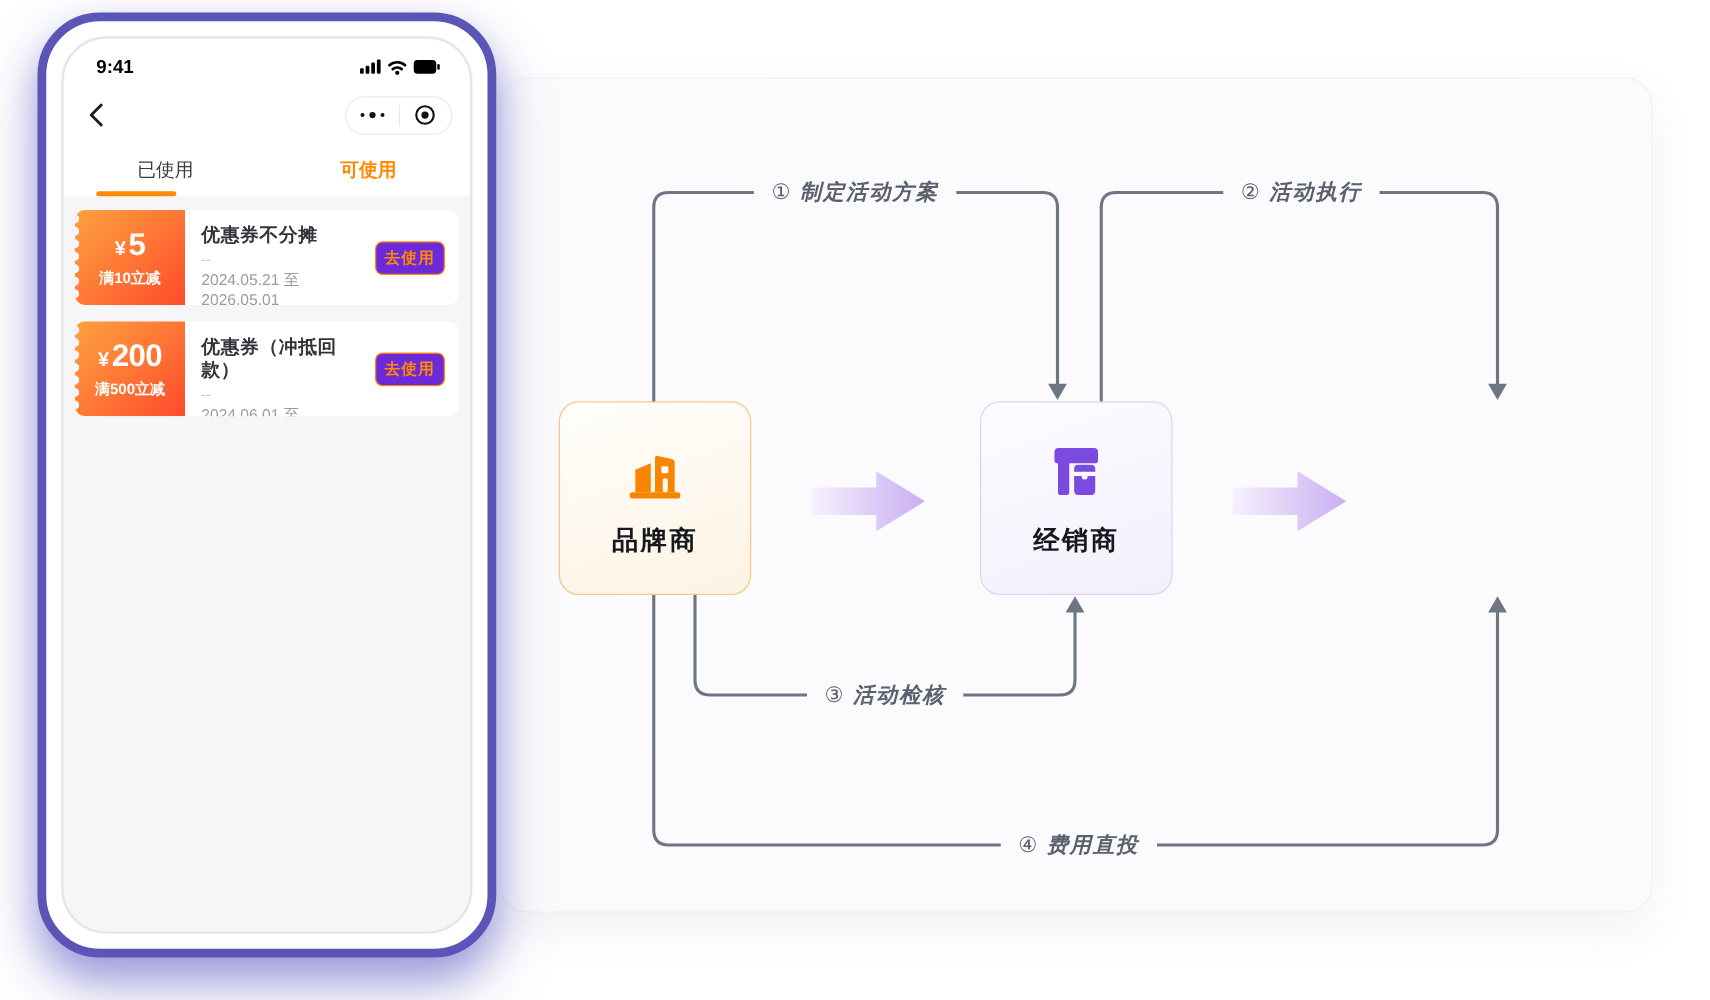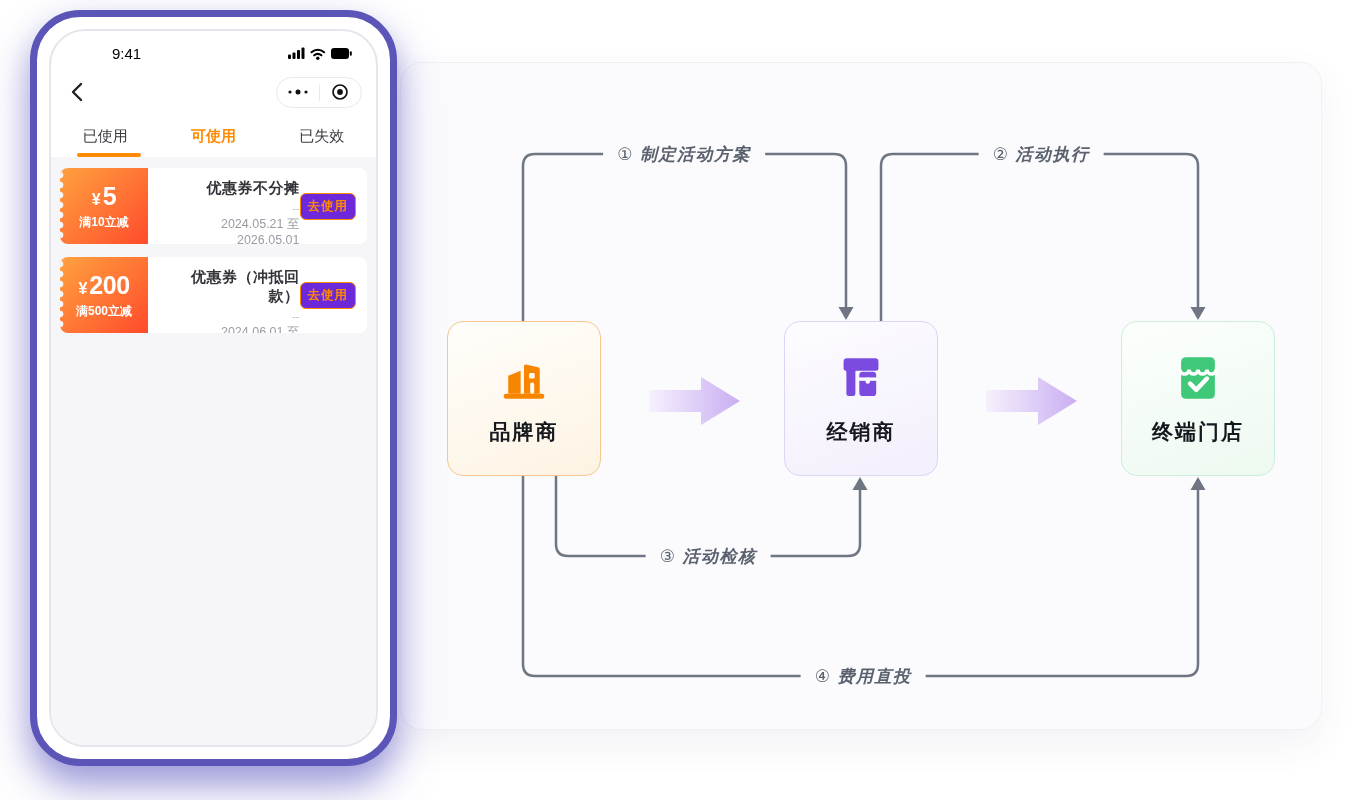--- a/index.html
+++ b/index.html
@@ -31,21 +31,21 @@
 
   
   .phone { position:absolute; left:30px; top:10px; width:367px; height:756px;
            border-radius:50px; background:#fff; border:7px solid #5a55b6;
            box-shadow:0 16px 30px rgba(88,84,190,.45), 0 24px 50px rgba(88,84,190,.25); }
   .screen { position:absolute; inset:12px; background:#fff; border:2px solid #e5e5ed;
             border-radius:36px; overflow:hidden; display:flex; flex-direction:column; }
 
   .status-bar { height:38px; display:flex; align-items:center; justify-content:space-between;
                 padding:6px 24px 0 26px; }
-  .status-time { font-size:15px; font-weight:400; color:#000;margin-left:35px; }
+  .status-time { font-size:15px; font-weight:700; color:#000; }
 
   .nav-bar { height:46px; display:flex; align-items:center; justify-content:space-between;
              padding:0 14px 0 20px; }
   .back-btn { width:24px; height:24px; display:flex; align-items:center; cursor:pointer; }
   .capsule { width:86px; height:31px; border:1px solid #e9e9ec; border-radius:16px;
              display:flex; align-items:center; background:#fff; }
   .capsule-half { flex:1; display:flex; align-items:center; justify-content:center; height:100%; }
   .capsule-divider { width:1px; height:17px; background:#e9e9ec; }
 
   .tab-bar { height:42px; display:flex; position:relative; }
@@ -63,21 +63,21 @@
           background:linear-gradient(135deg,#ffa13f 0%,#ff7334 55%,#ff4a2b 100%);
           display:flex; flex-direction:column; align-items:center; justify-content:center; }
   .stub::before { content:""; position:absolute; left:-4px; top:2px; bottom:0; width:8px;
                   background-image:radial-gradient(circle 3.5px at 4px 5px, #f6f6f8 3.4px, transparent 3.6px);
                   background-size:8px 10px; background-repeat:repeat-y; }
   .stub-amount { display:flex; align-items:baseline; gap:2px; }
   .stub-currency { font-size:16px; font-weight:700; }
   .stub-value { font-size:25px; font-weight:700; letter-spacing:-.5px; }
   .stub-cond { margin-top:3px; font-size:12px; font-weight:600; }
 
-  .coupon-body { flex:1; padding:11px 0 0 13px; min-width:0;text-align:right; }
+  .coupon-body { flex:1; padding:11px 0 0 13px; min-width:0; }
   .coupon-title { font-size:15px; font-weight:700; color:#33343a; letter-spacing:.5px; }
   .coupon-sub { margin-top:4px; font-size:11px; color:#bcbcc4; }
   .coupon-dates { margin-top:2px; font-size:12.5px; color:#9b9ba4; }
   .coupon-action { align-self:center; margin-right:11px; flex:none; border:1px solid #ff8a00;
                    color:#ff8a00; background:#6d28d9; font-size:12.5px; font-weight:600;
                    border-radius:6px; padding:4px 7px; letter-spacing:1px; cursor:pointer;
                    font-family:inherit; }
 </style>
 </head>
 <body>
@@ -140,28 +140,20 @@
         <svg width="54" height="54" viewBox="0 0 48 48">
           <rect x="6" y="38" width="36" height="4.5" rx="2" fill="#f78500"></rect>
           <path d="M10,22 L21,17.5 L21,38 L10,38 Z" fill="#f78500"></path>
           <path d="M24,13.5 Q24,12 25.5,12 L36.5,14.5 Q38,15 38,16.5 L38,38 L24,38 Z" fill="#f78500"></path>
           <rect x="28.5" y="19.5" width="5" height="5" rx="1" fill="#fffaf2"></rect>
           <rect x="29.5" y="28" width="3.6" height="10" rx="1.6" fill="#fffaf2"></rect>
         </svg>
         <div class="node-label">品牌商</div>
       </div>
 
-      <div class="node node-store">
-        <svg width="54" height="54" viewBox="0 0 48 48">
-          <path d="M9,10 Q9,5.5 13.5,5.5 L34.5,5.5 Q39,5.5 39,10 L39,38 Q39,42.5 34.5,42.5 L13.5,42.5 Q9,42.5 9,38 Z" fill="#3fc877"></path>
-          <path d="M8,16.5 a4,4 0 0 0 8,0 a4,4 0 0 0 8,0 a4,4 0 0 0 8,0 a4,4 0 0 0 8,0" fill="none" stroke="#ffffff" stroke-width="3.2"></path>
-          <path d="M17,29 L22.5,34.5 L32,24.5" fill="none" stroke="#ffffff" stroke-width="4" stroke-linecap="round" stroke-linejoin="round"></path>
-        </svg>
-        <div class="node-label">终端门店</div>
-      </div>
 
     </div>
   </div>
 
   <div class="phone">
     <div class="screen">
 
       <div class="status-bar">
         <span class="status-time">9:41</span>
         <svg width="64" height="15" viewBox="0 0 64 15">
@@ -203,21 +195,20 @@
               <circle cx="9" cy="9" r="7" fill="none" stroke="#111" stroke-width="1.7"></circle>
               <circle cx="9" cy="9" r="2.9" fill="#111"></circle>
             </svg>
           </div>
         </div>
       </div>
 
       <div class="tab-bar">
         <div class="tab">已使用</div>
         <div class="tab active">可使用</div>
-        <div class="tab">已失效</div>
         <div class="tab-underline"></div>
       </div>
 
       <div class="content">
 
         <div class="coupon">
           <div class="stub">
             <div class="stub-amount">
               <span class="stub-currency">¥</span>
               <span class="stub-value">5</span>

